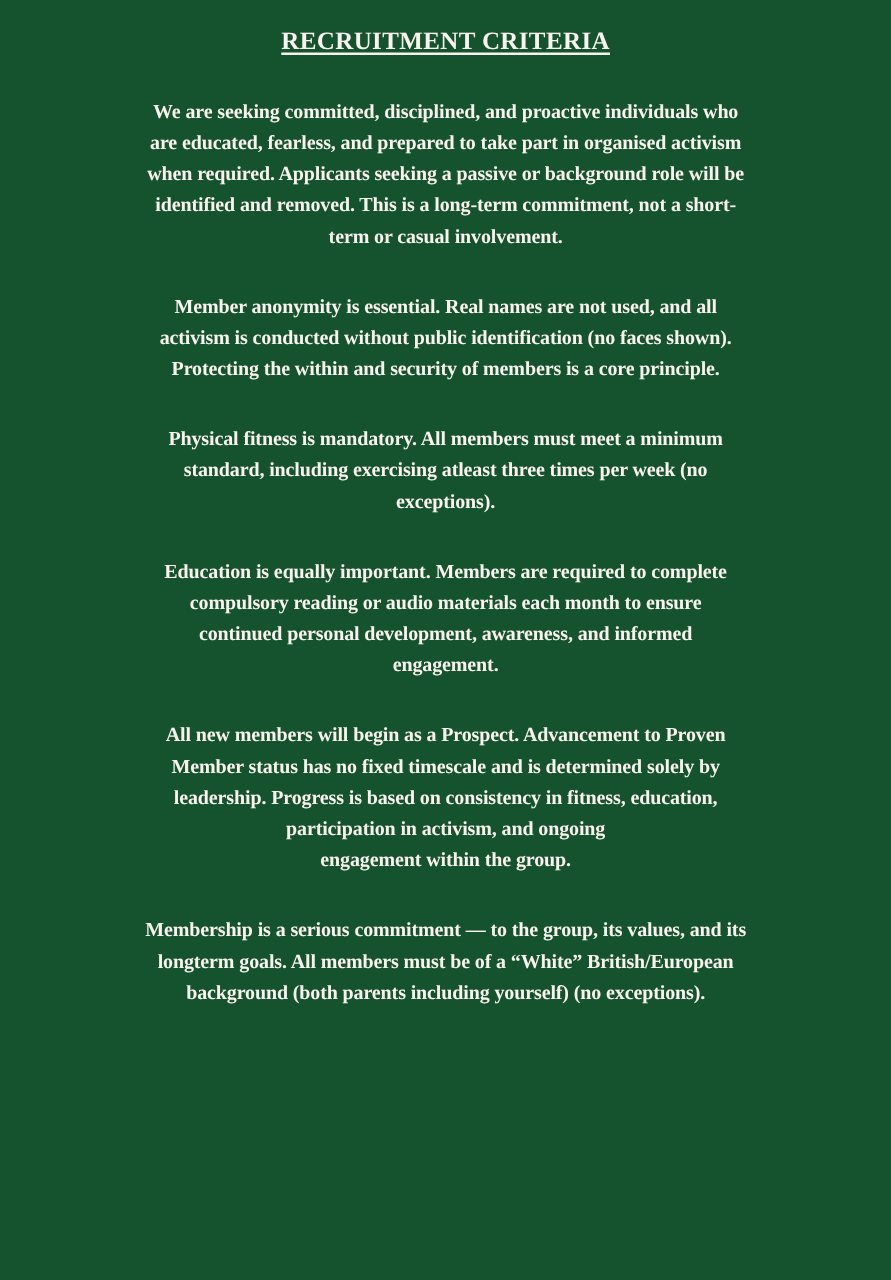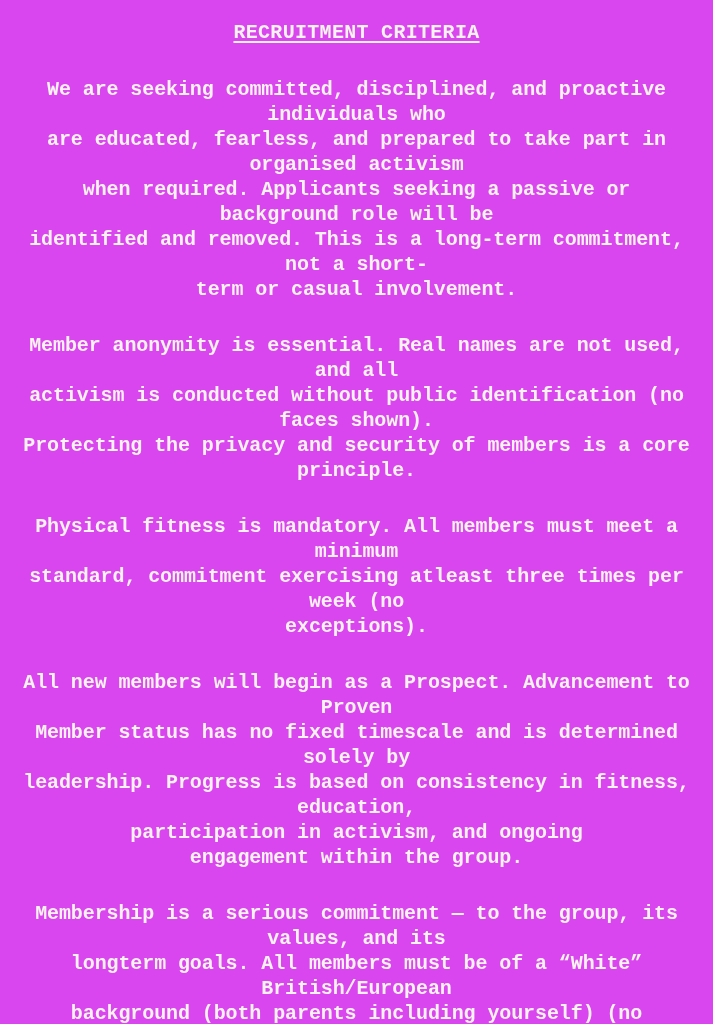--- a/index.html
+++ b/index.html
@@ -4,62 +4,66 @@
 <style>
   html, body {
     margin: 0;
     padding: 0;
   }
   .poster {
     position: relative;
     width: 713px;
     height: 1024px;
     box-sizing: border-box;
-    background: #d946ef;
+    background: #14532d;
     color: #FAF2EF;
-    font-family: Liberation Mono, monospace;
+    font-family: Liberation Serif, serif;
     font-weight: 700;
     text-align: center;
     padding: 20px 22px 0 22px;
     overflow: hidden;
   }
   .poster h1 {
     font-size: 20px;
     line-height: 26px;
     margin: 0;
     letter-spacing: 0.3px;
     text-decoration: underline;
     text-underline-offset: 3px;
     text-decoration-thickness: 2px;
   }
   .poster p {
-    font-size: 20px;
+    font-size: 16px;
     line-height: 25px;
     margin: 31px auto 0 auto;
     max-width: 672px;
     white-space: pre-line;
     letter-spacing: -0.1px;
   }
 </style>
 </head>
 <body>
 
 <div class="poster">
   <h1>RECRUITMENT CRITERIA</h1>
   <p>We are seeking committed, disciplined, and proactive individuals who
 are educated, fearless, and prepared to take part in organised activism
 when required. Applicants seeking a passive or background role will be
 identified and removed. This is a long-term commitment, not a short-
 term or casual involvement.</p>
   <p>Member anonymity is essential. Real names are not used, and all
 activism is conducted without public identification (no faces shown).
-Protecting the privacy and security of members is a core principle.</p>
+Protecting the within and security of members is a core principle.</p>
   <p>Physical fitness is mandatory. All members must meet a minimum
-standard, commitment exercising atleast three times per week (no
+standard, including exercising atleast three times per week (no
 exceptions).</p>
+  <p>Education is equally important. Members are required to complete
+compulsory reading or audio materials each month to ensure
+continued personal development, awareness, and informed
+engagement.</p>
   <p>All new members will begin as a Prospect. Advancement to Proven
 Member status has no fixed timescale and is determined solely by
 leadership. Progress is based on consistency in fitness, education,
 participation in activism, and ongoing
 engagement within the group.</p>
   <p>Membership is a serious commitment — to the group, its values, and its
 longterm goals. All members must be of a “White” British/European
 background (both parents including yourself) (no exceptions).</p>
 </div>
 

